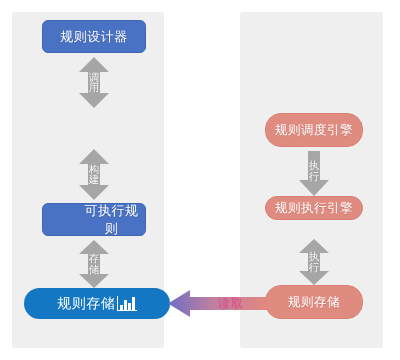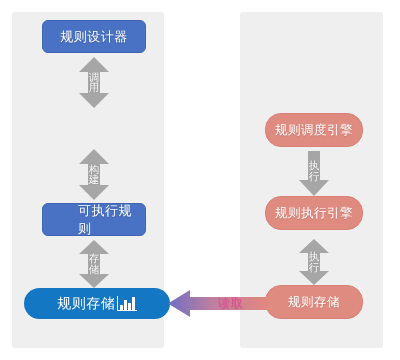--- a/index.html
+++ b/index.html
@@ -18,20 +18,21 @@
     border-radius:3px;
   }
   #panel-left{left:12px;top:12px;width:152px;height:336px;}
   #panel-right{left:240px;top:12px;width:143px;height:336px;}
 
   
   .node{
     position:absolute;
     display:flex;align-items:center;justify-content:center;
     color:#ffffff;
+    text-align:center;
     letter-spacing:.5px;
     box-sizing:border-box;
   }
   .node-blue{
     background:#4a72c4;
     border:1px solid #3f66b5;
     border-radius:6px;
     font-size:13px;
     text-shadow:0 1px 1px rgba(0,0,0,.18);
   }
@@ -139,21 +140,21 @@
     <span class="vlabel">
       <b style="font-weight:normal">存</b>
       <b style="font-weight:normal">储</b>
     </span>
   </div>
 
   <div class="node node-red" style="left:265px;top:113px;width:98px;height:34px;">
     <span>规则调度引擎</span>
   </div>
 
-  <div class="node node-red" style="left:265px;top:196px;width:98px;height:34px;">
+  <div class="node node-red" style="left:265px;top:196px;width:98px;height:24px;">
     <span>规则执行引擎</span>
   </div>
 
   <div class="node node-red" style="left:265px;top:285px;width:98px;height:34px;">
     <span>规则存储</span>
   </div>
 
   <div class="varrow" style="left:298px;top:151px;width:32px;height:45px;">
     <svg width="32" height="45" viewBox="0 0 32 45">
       <polygon points="10,0 22,0 22,29 31,29 16,45 1,29 10,29" fill="#a6a6a6"></polygon>

